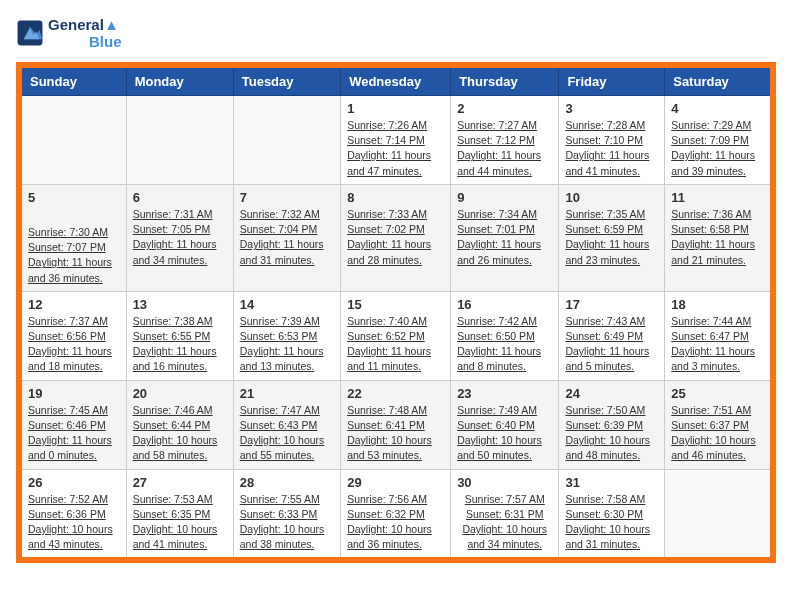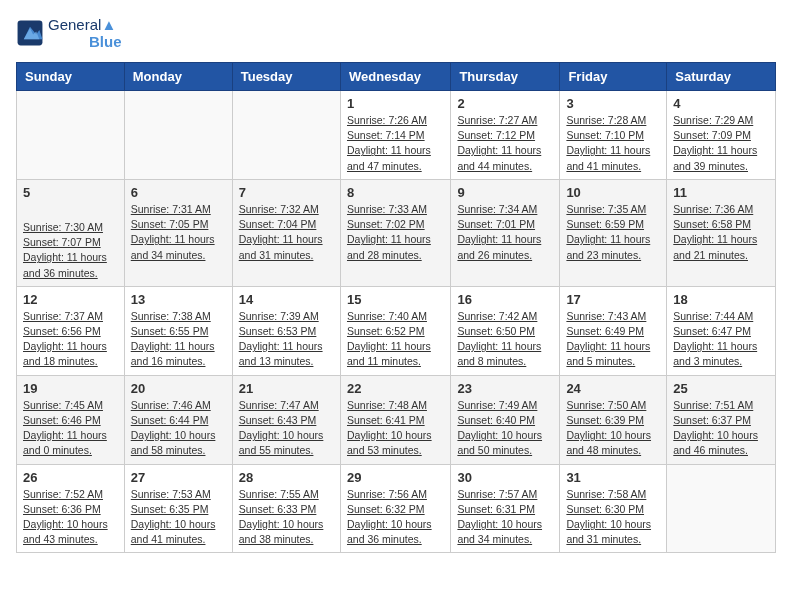--- a/index.html
+++ b/index.html
@@ -33,21 +33,21 @@
       font-weight: normal;
       color: #333;
     }
     .location {
       font-size: 15px;
       color: #555;
     }
     .calendar {
       width: 100%;
       border-collapse: collapse;
-      border: 1px solid #f97316;
+      border: 6px solid #f97316;
     }
     .calendar th {
       background: #2255a4;
       color: #fff;
       font-size: 13px;
       font-weight: bold;
       padding: 6px 8px;
       text-align: left;
       border: 1px solid #1a4080;
     }
@@ -84,21 +84,21 @@
 <body>
 
 <div class="header">
   <div class="logo">
     <svg class="logo-icon" viewBox="0 0 36 36">
       <rect x="2" y="2" width="32" height="32" rx="4" fill="#1a3a6b"></rect>
       <polygon points="10,26 18,10 26,20 30,14 34,26" fill="#4a90d9" opacity="0.9"></polygon>
       <polygon points="10,26 18,12 22,20 26,16 30,26" fill="#7ab8f0" opacity="0.7"></polygon>
     </svg>
     <div>
-      <div style="font-size:15px;font-weight:normal;color:#1a3a6b;">General<span style="color:#4a90d9;">▲</span></div>
+      <div style="font-size:15px;font-weight:bold;color:#1a3a6b;">General<span style="color:#4a90d9;">▲</span></div>
       <div style="font-size:15px;font-weight:bold;color:#4a90d9;margin-left:41px;">Blue</div>
     </div>
   </div>
 </div>
 
 <table class="calendar">
   <thead>
     <tr>
     <th>Sunday</th>
         <th>Monday</th>
@@ -291,21 +291,21 @@
 Daylight: 10 hours and 38 minutes.</div>
         </td>
         <td>
           <div class="day-num">29</div>
           <div class="day-info" style="white-space: pre-line;">Sunrise: 7:56 AM
 Sunset: 6:32 PM
 Daylight: 10 hours and 36 minutes.</div>
         </td>
         <td>
           <div class="day-num">30</div>
-          <div class="day-info" style="white-space: pre-line;">Sunrise: 7:57 AM
+          <div class="day-info" style="white-space: pre-line; text-align: center;">Sunrise: 7:57 AM
 Sunset: 6:31 PM
 Daylight: 10 hours and 34 minutes.</div>
         </td>
         <td>
           <div class="day-num">31</div>
           <div class="day-info" style="white-space: pre-line;">Sunrise: 7:58 AM
 Sunset: 6:30 PM
 Daylight: 10 hours and 31 minutes.</div>
         </td>
         <td class="empty"></td>

